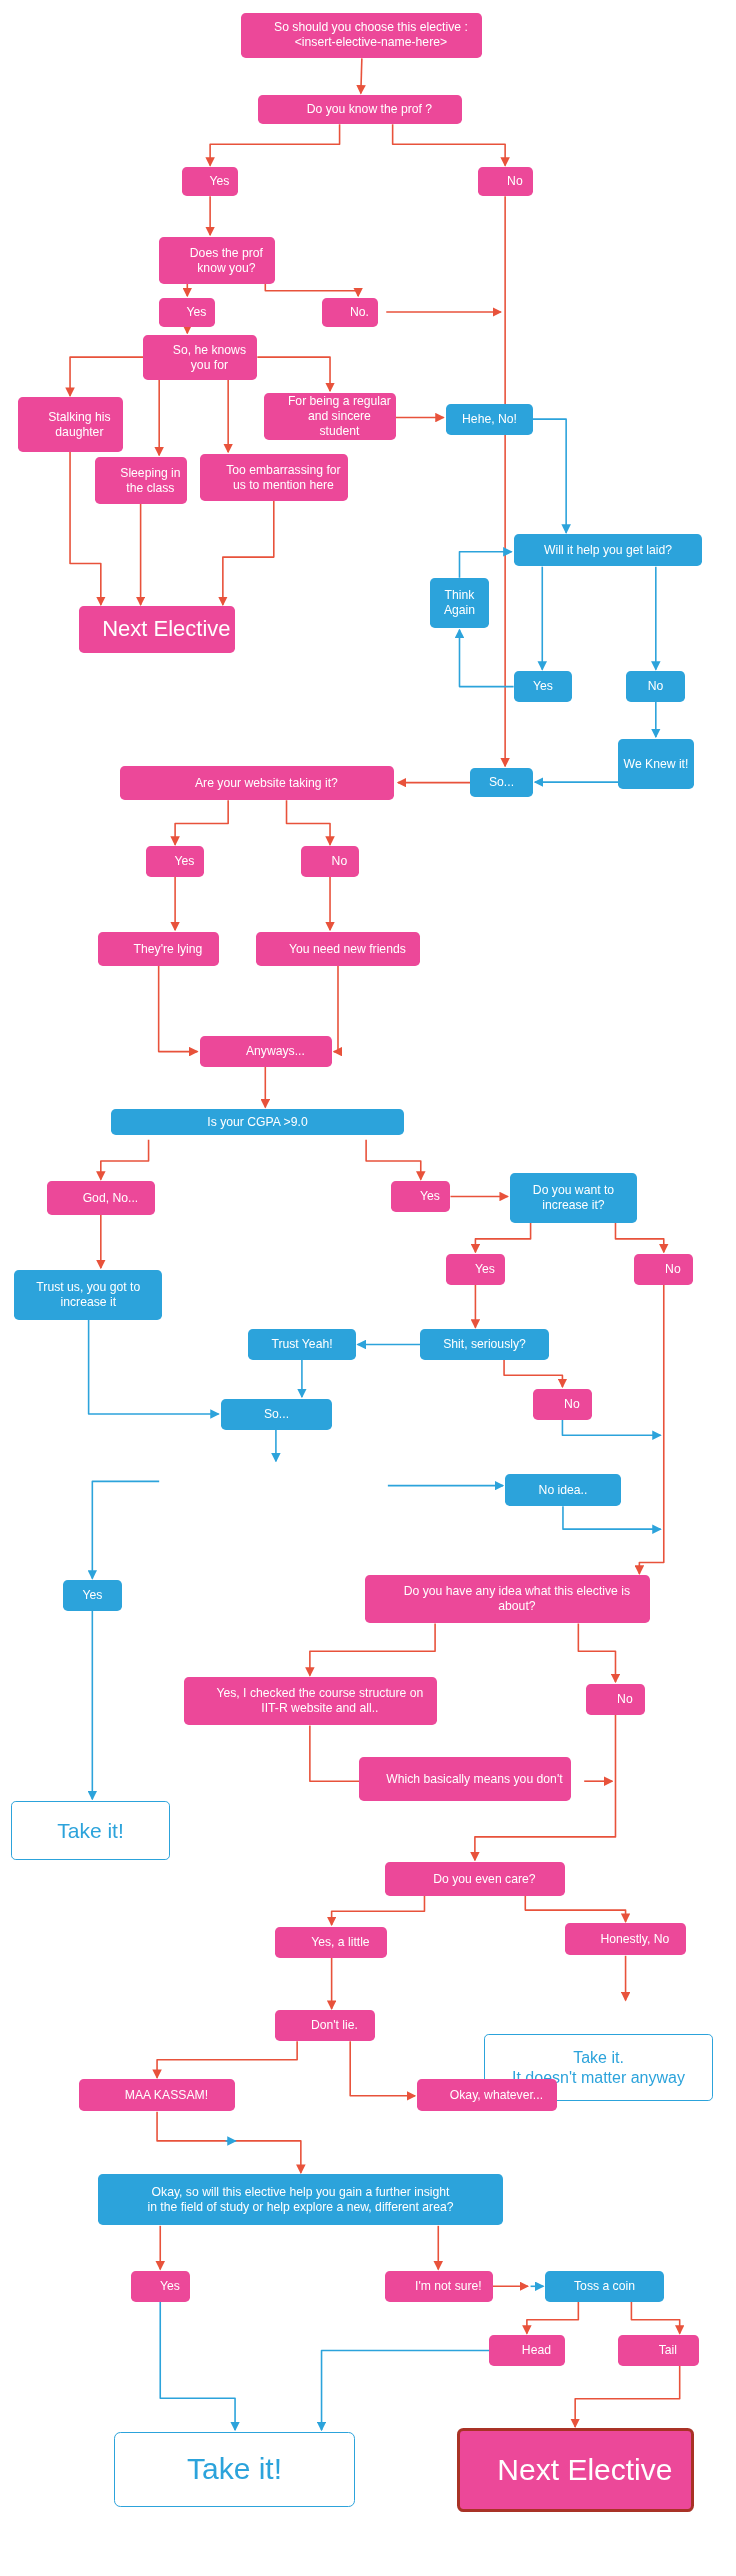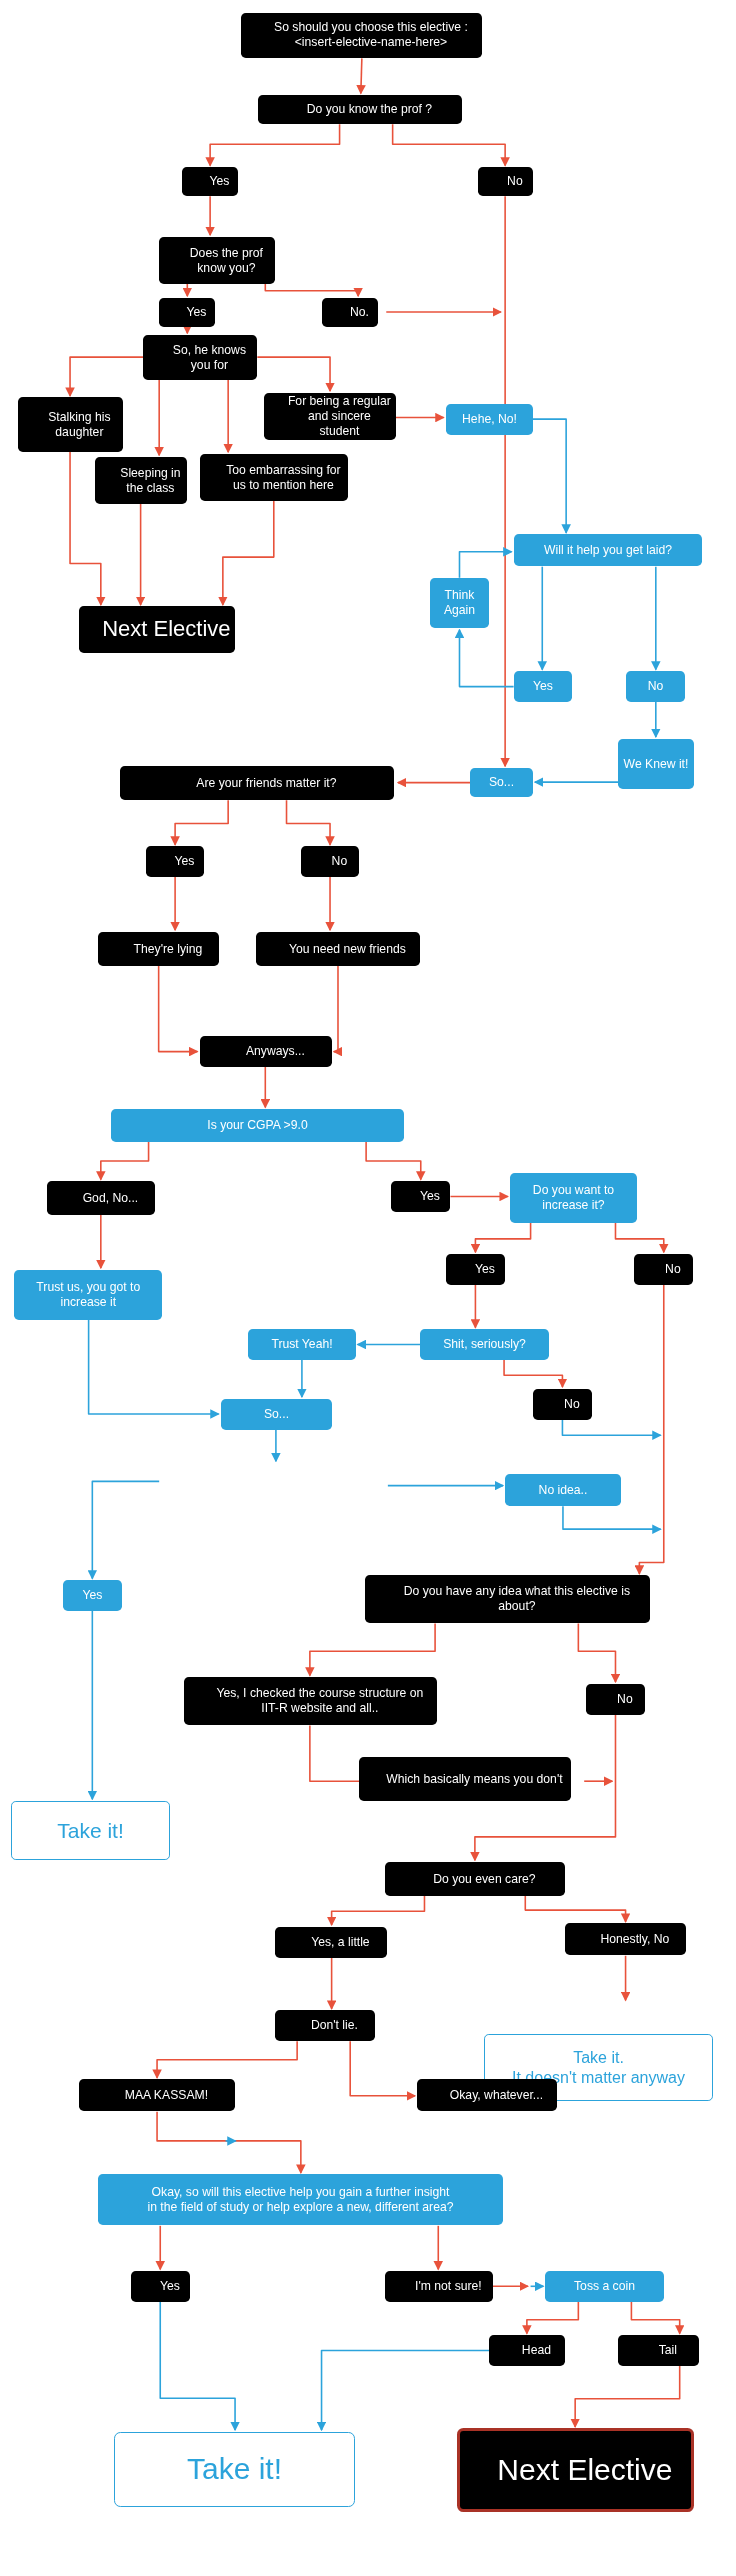--- a/index.html
+++ b/index.html
@@ -4,21 +4,21 @@
 <style>
   html,body{margin:0;padding:0;background:#ffffff;}
   #canvas{position:relative;width:737px;height:2576px;background:#ffffff;
           font-family:"Liberation Sans", sans-serif;overflow:hidden;}
   #wires{position:absolute;left:0;top:0;width:737px;height:2576px;}
   .lr{fill:none;stroke:#E8523B;stroke-width:3;stroke-linejoin:round;}
   .lb{fill:none;stroke:#2CA3DB;stroke-width:3;stroke-linejoin:round;}
   .node{position:absolute;box-sizing:border-box;display:flex;align-items:center;justify-content:center;
         text-align:center;border-radius:4.8px;color:#fff;font-size:12.2px;line-height:1.22;
         padding:3.2px 4.2px;white-space:pre-line;}
-  .red{background:#000000;padding-left:23px;}
+  .red{background:#ec4899;padding-left:23px;}
   .blue{background:#2CA3DB;}
   .outline{background:#ffffff;border:1.6px solid #2CA3DB;color:#2CA3DB;}
   .xl{font-size:22px;}
   .lg{font-size:21px;}
   .md{font-size:16px;border-width:1.1px;margin-top:32px;}
   .xxl{font-size:30px;border-radius:6.4px;}
   .darkborder{border:3.2px solid #A93226;}
 </style>
 </head>
 <body>
@@ -125,27 +125,27 @@
   <div class="node red" style="left:95px;top:457px;width:92px;height:47px">Sleeping in the class</div>
   <div class="node red" style="left:200px;top:454px;width:148px;height:47px">Too embarrassing for us to mention here</div>
   <div class="node blue" style="left:446px;top:404px;width:87px;height:31px">Hehe, No!</div>
   <div class="node red xl" style="left:79px;top:606px;width:156px;height:47px">Next Elective</div>
   <div class="node blue" style="left:514px;top:534px;width:188px;height:32px">Will it help you get laid?</div>
   <div class="node blue" style="left:430px;top:578px;width:59px;height:50px">Think Again</div>
   <div class="node blue" style="left:514px;top:671px;width:58px;height:31px">Yes</div>
   <div class="node blue" style="left:626px;top:671px;width:59px;height:31px">No</div>
   <div class="node blue" style="left:618px;top:739px;width:76px;height:50px">We Knew it!</div>
   <div class="node blue" style="left:470px;top:768px;width:63px;height:29px">So...</div>
-  <div class="node red" style="left:120px;top:766px;width:274px;height:34px">Are your friends matter it?</div>
+  <div class="node red" style="left:120px;top:766px;width:274px;height:34px">Are your website taking it?</div>
   <div class="node red" style="left:146px;top:846px;width:58px;height:31px">Yes</div>
   <div class="node red" style="left:301px;top:846px;width:58px;height:31px">No</div>
   <div class="node red" style="left:98px;top:932px;width:121px;height:34px">They're lying</div>
   <div class="node red" style="left:256px;top:932px;width:164px;height:34px">You need new friends</div>
   <div class="node red" style="left:200px;top:1036px;width:132px;height:31px">Anyways...</div>
-  <div class="node blue" style="left:111px;top:1109px;width:293px;height:33px">Is your CGPA &gt;9.0</div>
+  <div class="node blue" style="left:111px;top:1109px;width:293px;height:26px">Is your CGPA &gt;9.0</div>
   <div class="node red" style="left:47px;top:1181px;width:108px;height:34px">God, No...</div>
   <div class="node red" style="left:391px;top:1181px;width:59px;height:31px">Yes</div>
   <div class="node blue" style="left:510px;top:1173px;width:127px;height:50px">Do you want to increase it?</div>
   <div class="node blue" style="left:14.3px;top:1270px;width:148px;height:50px">Trust us, you got to increase it</div>
   <div class="node red" style="left:446px;top:1254px;width:59px;height:31px">Yes</div>
   <div class="node red" style="left:634px;top:1254px;width:59px;height:31px">No</div>
   <div class="node blue" style="left:248px;top:1329px;width:108px;height:31px">Trust Yeah!</div>
   <div class="node blue" style="left:420px;top:1329px;width:129px;height:31px">Shit, seriously?</div>
   <div class="node red" style="left:533px;top:1389px;width:59px;height:31px">No</div>
   <div class="node blue" style="left:221px;top:1399px;width:111px;height:31px">So...</div>

